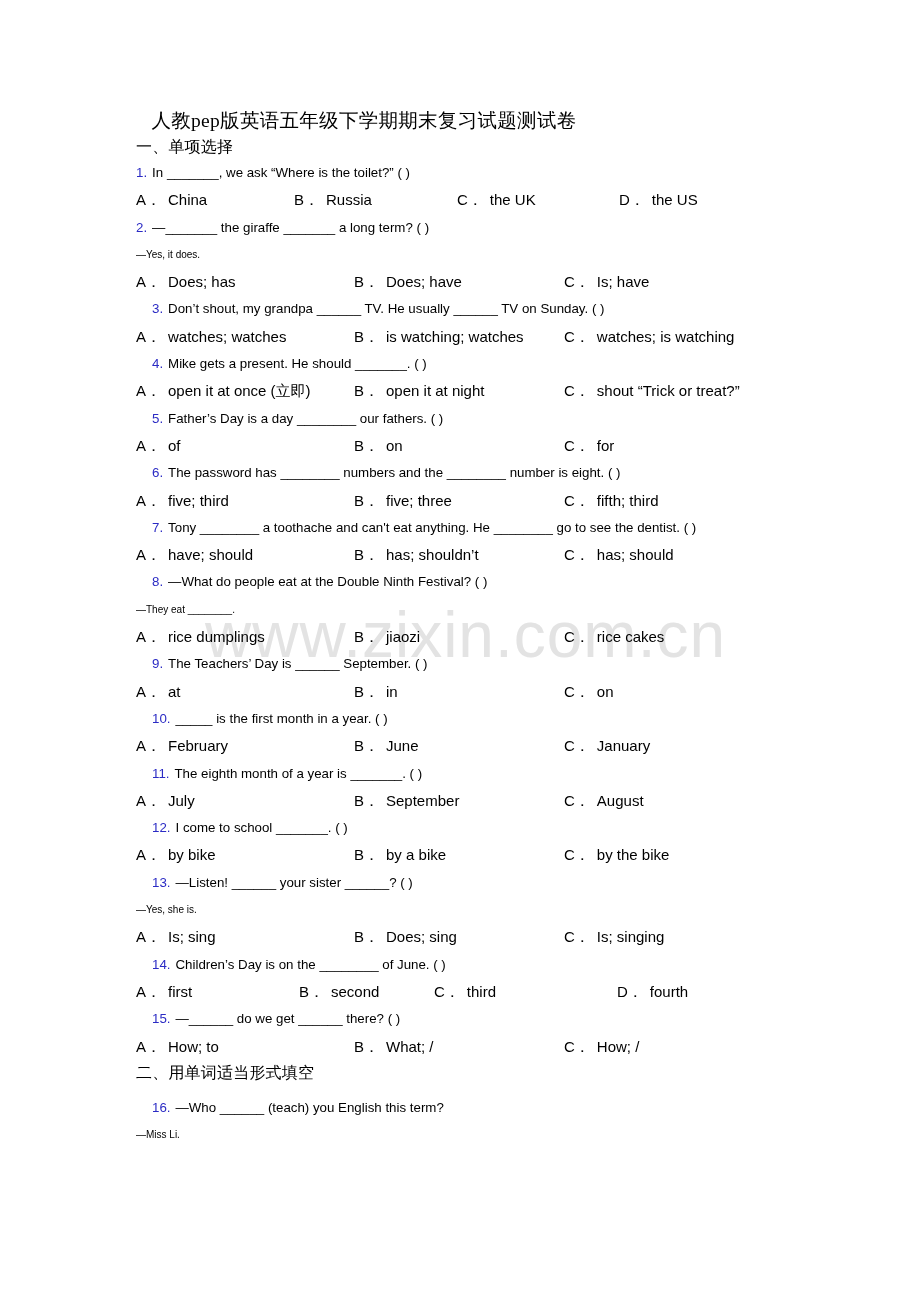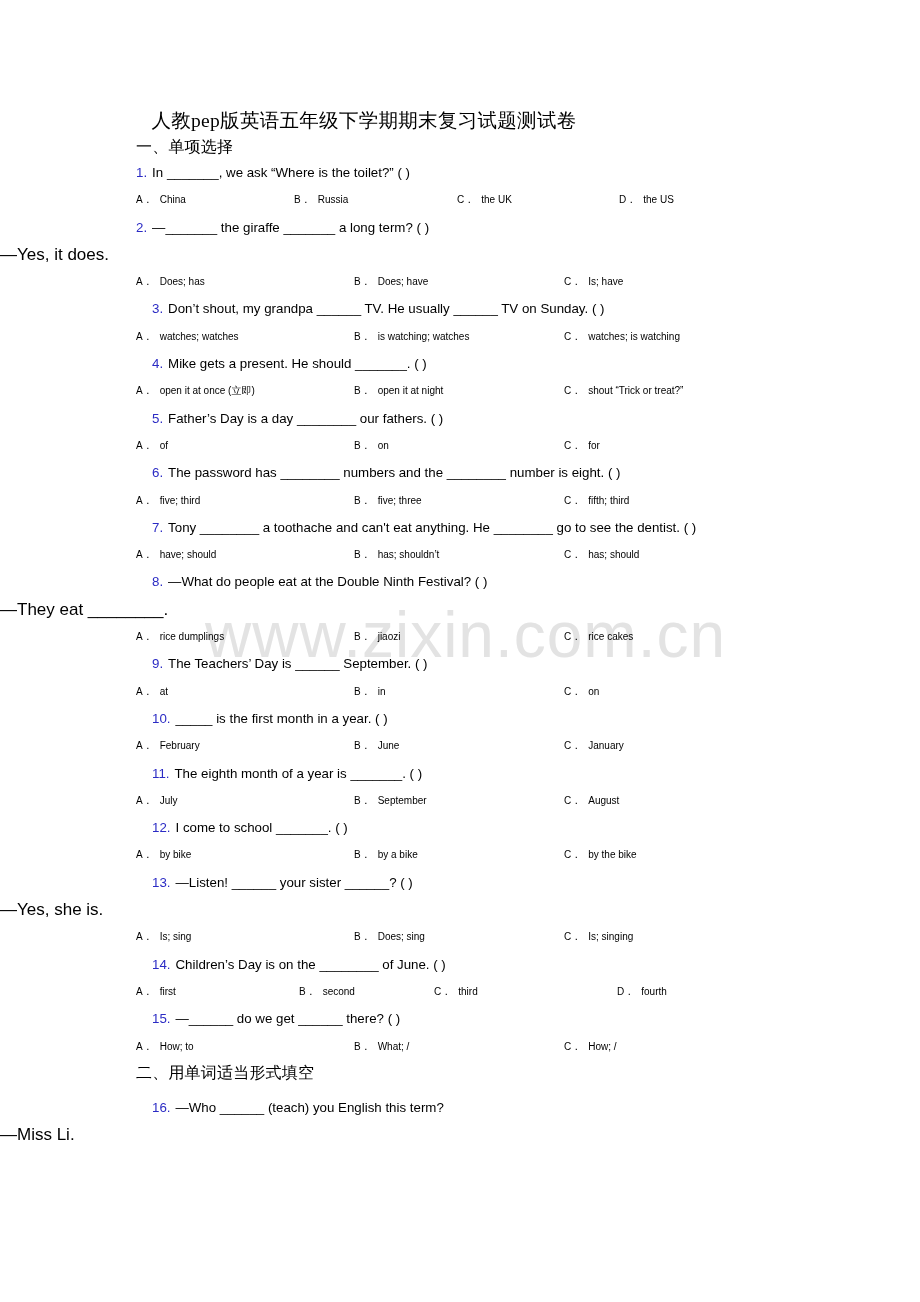--- a/index.html
+++ b/index.html
@@ -75,21 +75,21 @@
   .qnum {
     color: #2b2bc4;
     margin-right: 5px;
   }
   .qnum.w2 { letter-spacing: 0px; }
 
   .optrow {
     position: relative;
     height: 27.3px;
     line-height: 27.3px;
-    font-size: 10px;
+    font-size: 15px;
     white-space: nowrap;
     color: #000;
   }
   .opt {
     position: absolute;
     top: 0;
   }
   .opt .lab { margin-right: 7px; }
 
   
@@ -99,21 +99,22 @@
   
   .c4a { left: 136px; }
   .c4b { left: 299px; }
   .c4c { left: 434px; text-align: center; }
   .c4d { left: 617px; }
   
   .q1b { left: 294px; }
   .q1c { left: 457px; text-align: right; }
   .q1d { left: 619px; }
   .answerline {
-    font-size: 17px;
+    padding-left: 136px;
+    font-size: 10px;
     line-height: 27.3px;
     white-space: nowrap;
     color: #000;
   }
 </style>
 </head>
 <body>
 
 <div id="page">
 

